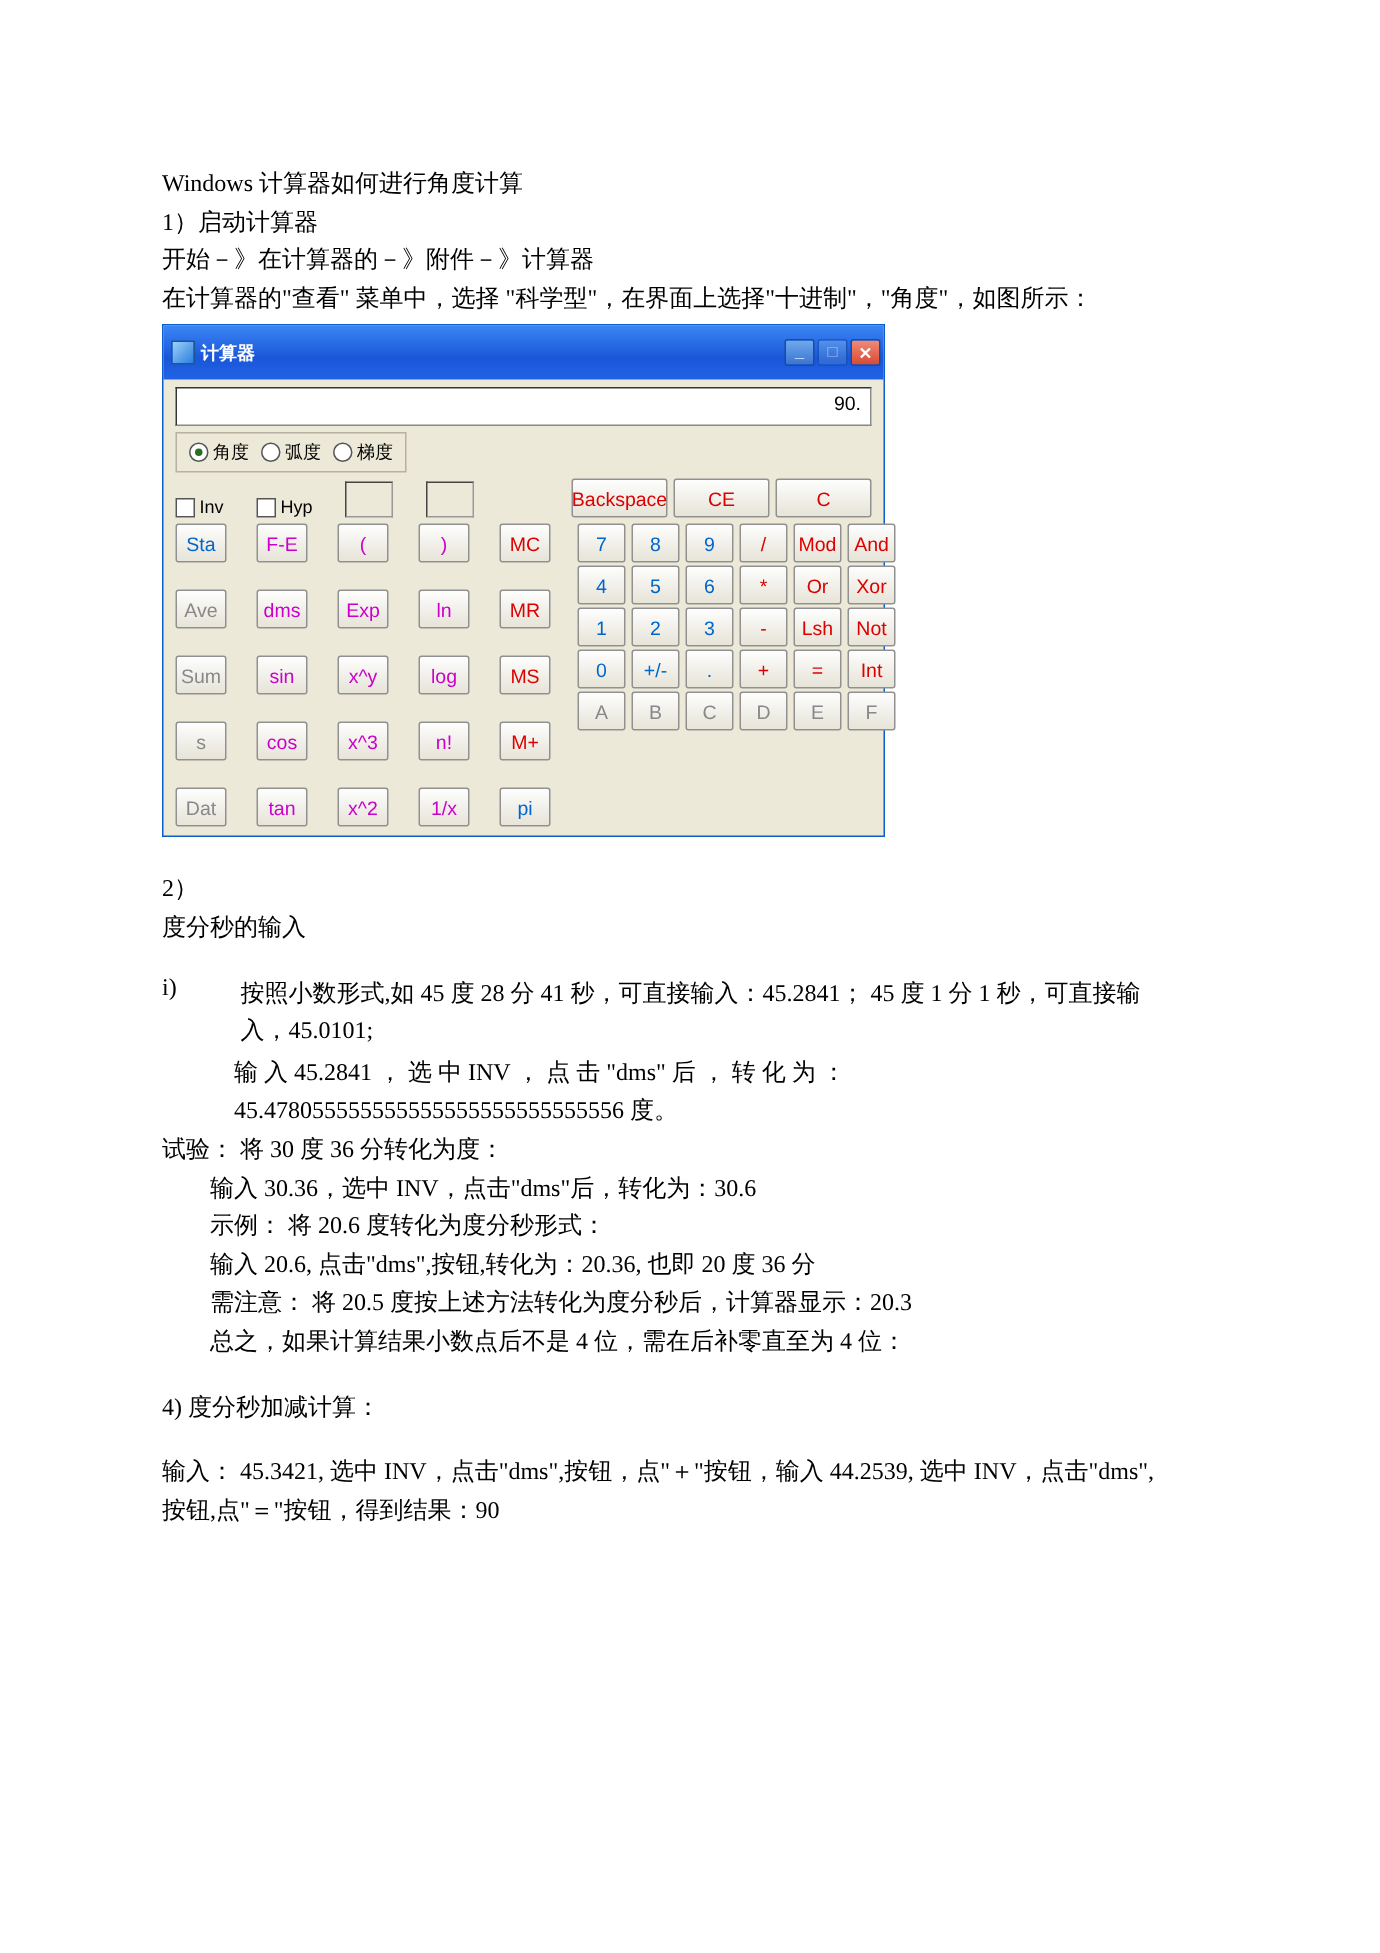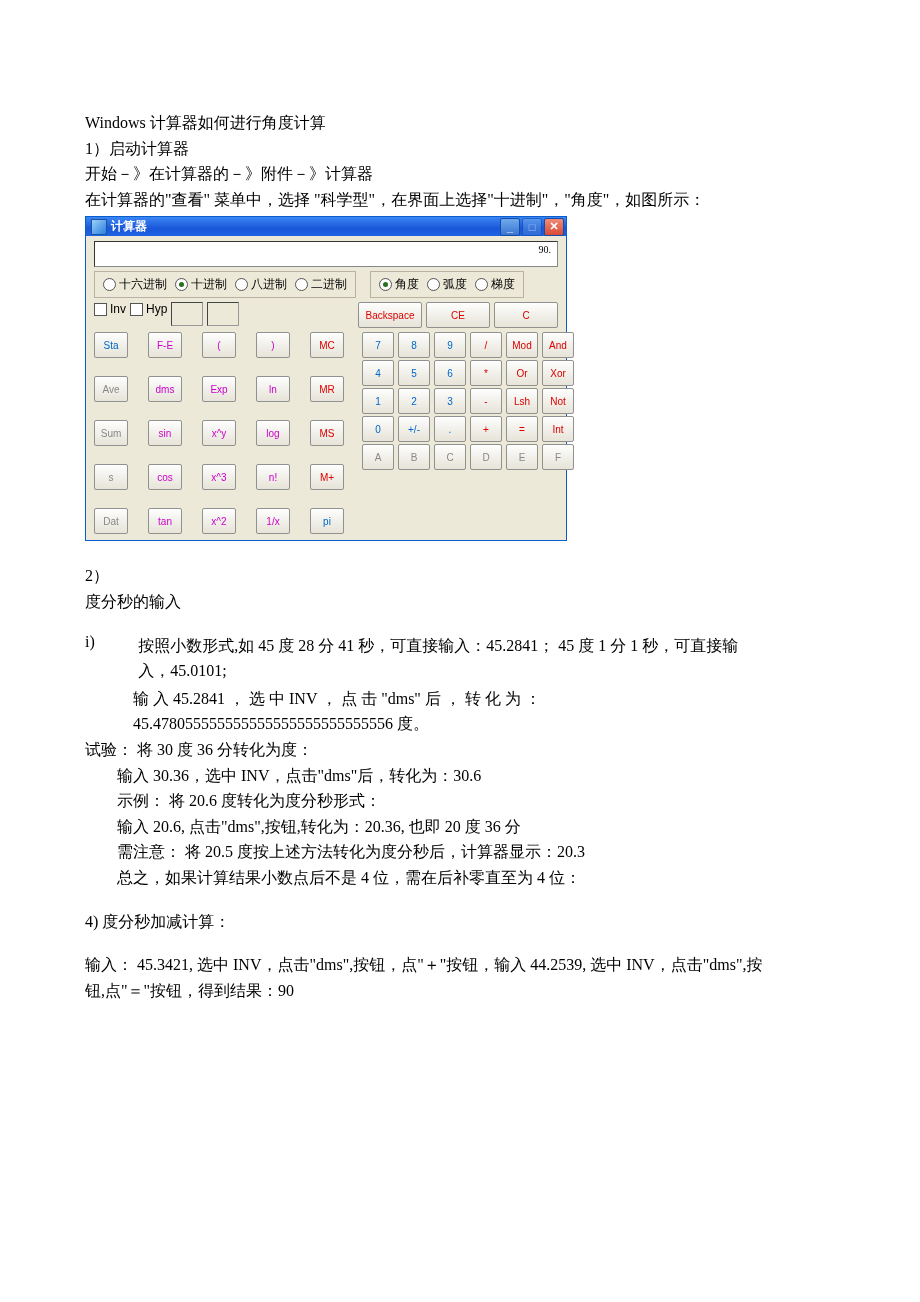--- a/index.html
+++ b/index.html
@@ -1,44 +1,44 @@
 <!DOCTYPE html>
 <html><head>
 <meta charset="utf-8">
 <style>
 body{margin:0;background:#fff;font-family:SimSun,serif;font-size:16px;color:#000}
-.page{width:920px;min-height:1302px;padding:110px 150px 60px 85px;box-sizing:border-box}
+.page{width:920px;min-height:1302px;padding:110px 150px 60px 108px;box-sizing:border-box}
 .p{line-height:1.6;margin:0}
 .indent1{padding-left:2em}
 .indent2{padding-left:3em}
 .list{display:flex;gap:1.5em;margin:0 0 2px 0}
 .list .n{width:2em}
 .calc{width:480px;margin:4px 0 4px 0;border:1px solid #0a5ecc;font-family:'Microsoft YaHei',Arial,sans-serif;font-size:12px;background:#ece9d8}
-.titlebar{height:19px;background:linear-gradient(180deg,#3b86f5 0%,#1a56d8 60%,#2063e5 100%);color:#fff;display:flex;align-items:center;justify-content:space-between;padding:0 2px}
+.titlebar{height:36px;background:linear-gradient(180deg,#3b86f5 0%,#1a56d8 60%,#2063e5 100%);color:#fff;display:flex;align-items:center;justify-content:space-between;padding:0 2px}
 .tleft{display:flex;align-items:center;gap:4px;padding-left:3px;font-weight:bold}
 .ticon{width:14px;height:14px;background:linear-gradient(135deg,#9dd2f7,#2a7de0);border:1px solid #1a56a0}
 .wbtns{display:flex;gap:2px}
 .wbtn{width:18px;height:16px;display:flex;align-items:center;justify-content:center;font-size:11px;font-weight:bold;color:#fff;border:1px solid #144da8;border-radius:2px}
 .wmin,.wmax{background:linear-gradient(180deg,#6fa9ec,#3a74d2)}
 .wcls{background:linear-gradient(180deg,#f08b78,#d84a33)}
 .wmax{opacity:.6}
 .menubar{background:#ece9d8;padding:3px 6px;display:flex;gap:10px;border-bottom:1px solid #c8c0b0}
 .menubar span u{text-decoration:underline}
-.disp{margin:5px 8px 3px 8px;height:20px;border:1px inset #888;background:#fff;text-align:right;padding:2px 6px;font-family:Liberation Serif, serif;font-size:10px}
+.disp{margin:5px 8px 3px 8px;height:20px;border:1px inset #888;background:#fff;text-align:right;padding:2px 6px;font-family:Liberation Sans, sans-serif;font-size:13px}
 .radiorow{margin:4px 8px;display:flex;gap:14px;align-items:center}
 .rgroup{border:1px solid #b8b0a0;padding:4px 8px;display:flex;gap:8px;background:#ece9d8}
 .radio{display:flex;align-items:center;gap:3px}
 .rcircle{width:11px;height:11px;border-radius:50%;border:1px solid #555;background:#fff;display:flex;align-items:center;justify-content:center}
 .rsel .rcircle::after{content:'';width:5px;height:5px;border-radius:50%;background:#2a6e1f}
-.chkrow{margin:4px 8px;display:flex;align-items:flex-start;gap:4px}
+.chkrow{margin:4px 8px;display:flex;align-items:flex-end;gap:22px}
 .chk{display:flex;align-items:center;gap:3px}
 .cbox{width:11px;height:11px;border:1px solid #555;background:#fff}
 .slot{width:30px;height:22px;border:1px inset #999;background:#ece9d8}
 .clearbtns{display:flex;gap:4px;margin-left:auto}
-.btn{border:1px solid #919191;background:linear-gradient(180deg,#fefefe 0%,#f1f0ea 50%,#e7e4d8 100%);border-radius:2px;height:24px;display:flex;align-items:center;justify-content:center;font-size:10px;cursor:default}
+.btn{border:1px solid #919191;background:linear-gradient(180deg,#fefefe 0%,#f1f0ea 50%,#e7e4d8 100%);border-radius:2px;height:24px;display:flex;align-items:center;justify-content:center;font-size:13px;cursor:default}
 .btn.big{width:62px}
 .grids{margin:4px 8px 8px 8px;display:flex;gap:18px}
 .gleft{display:grid;grid-template-columns:repeat(5,34px);grid-auto-rows:24px;gap:20px}
 .gright{display:grid;grid-template-columns:repeat(6,32px);grid-auto-rows:24px;gap:4px}
 .red{color:#d00}
 .blue{color:#06c}
 .mag{color:#c0c}
 .gray{color:#888}
 </style>
 </head>
@@ -58,38 +58,20 @@
     </div>
     <div class="wbtns">
       <div class="wbtn wmin">_</div>
       <div class="wbtn wmax">□</div>
       <div class="wbtn wcls">✕</div>
     </div>
   </div>
   <div class="disp">90.</div>
 
   <div class="radiorow">
-    <div class="rgroup">
-      <label class="radio">
-            <span class="rcircle"></span>
-            <span>十六进制</span>
-          </label>
-      <label class="radio rsel">
-            <span class="rcircle"></span>
-            <span>十进制</span>
-          </label>
-      <label class="radio">
-            <span class="rcircle"></span>
-            <span>八进制</span>
-          </label>
-      <label class="radio">
-            <span class="rcircle"></span>
-            <span>二进制</span>
-          </label>
-    </div>
     <div class="rgroup">
       <label class="radio rsel">
             <span class="rcircle"></span>
             <span>角度</span>
           </label>
       <label class="radio">
             <span class="rcircle"></span>
             <span>弧度</span>
           </label>
       <label class="radio">

